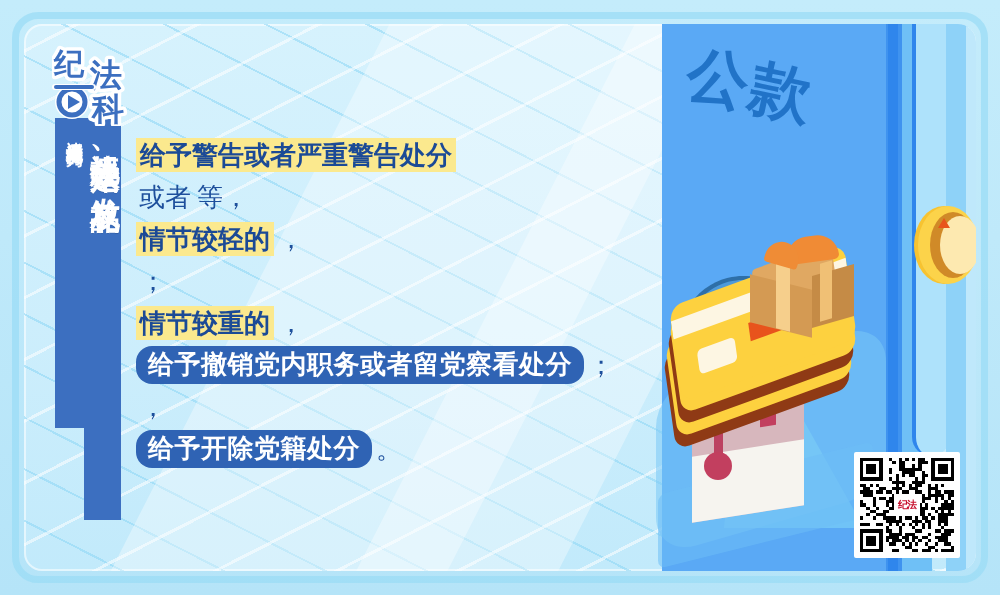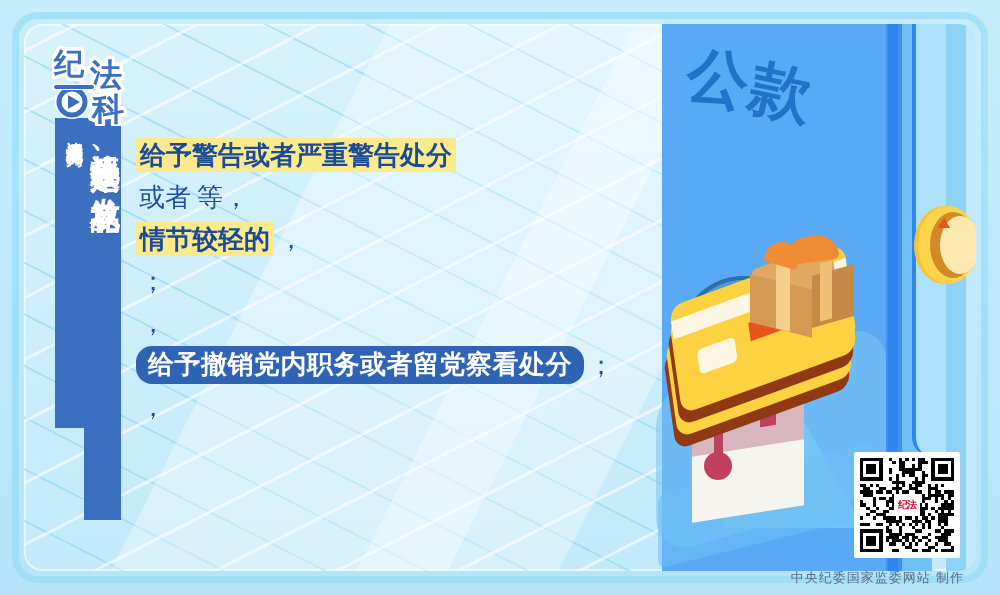--- a/index.html
+++ b/index.html
@@ -350,28 +350,33 @@
         <span class="plain">等，</span>
       </div>
       <div class="ln">
         <span class="hl">情节较轻的</span>
         <span class="punc">，</span>
       </div>
       <div class="ln">
         <span class="punc">；</span>
       </div>
       <div class="ln">
+        <span class="hl">情节较重的</span>
         <span class="punc">，</span>
       </div>
       <div class="ln">
         <span class="pill">给予撤销党内职务或者留党察看处分</span>
         <span class="punc">；</span>
       </div>
       <div class="ln">
         <span class="punc">，</span>
+      </div>
+      <div class="ln">
+        <span class="pill">给予开除党籍处分</span>
+        <span class="punc">。</span>
       </div>
     </div>
 
   <div class="qr">
     <div class="qr-canvas" id="qr-canvas">
 
     <div style="position: absolute; background: rgb(0, 0, 0); width: 3.24138px; height: 3.24138px; left: 29.1724px; top: 0px;"></div>
         <div style="position: absolute; background: rgb(0, 0, 0); width: 3.24138px; height: 3.24138px; left: 38.8966px; top: 0px;"></div>
         <div style="position: absolute; background: rgb(0, 0, 0); width: 3.24138px; height: 3.24138px; left: 45.3793px; top: 0px;"></div>
         <div style="position: absolute; background: rgb(0, 0, 0); width: 3.24138px; height: 3.24138px; left: 51.8621px; top: 0px;"></div>
@@ -757,15 +762,14 @@
         <div style="position: absolute; background: rgb(0, 0, 0); width: 3.24138px; height: 3.24138px; left: 3.24138px; top: 90.7586px;"></div>
         <div style="position: absolute; background: rgb(0, 0, 0); width: 3.24138px; height: 3.24138px; left: 6.48276px; top: 90.7586px;"></div>
         <div style="position: absolute; background: rgb(0, 0, 0); width: 3.24138px; height: 3.24138px; left: 9.72414px; top: 90.7586px;"></div>
         <div style="position: absolute; background: rgb(0, 0, 0); width: 3.24138px; height: 3.24138px; left: 12.9655px; top: 90.7586px;"></div>
         <div style="position: absolute; background: rgb(0, 0, 0); width: 3.24138px; height: 3.24138px; left: 16.2069px; top: 90.7586px;"></div>
         <div style="position: absolute; background: rgb(0, 0, 0); width: 3.24138px; height: 3.24138px; left: 19.4483px; top: 90.7586px;"></div>
         <div class="qr-badge">纪法</div>
       </div>
   </div>
 
-  <div class="footer">中央纪委国家监委网站 制作</div>
 
 </div>
 
 </body></html>

